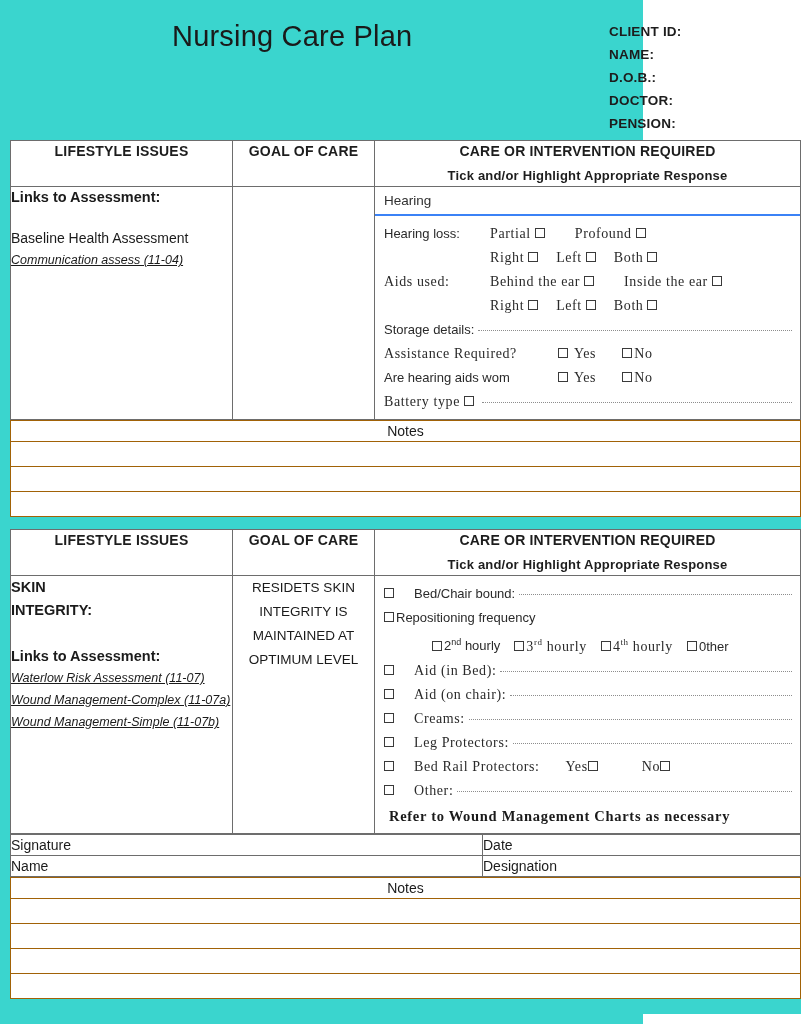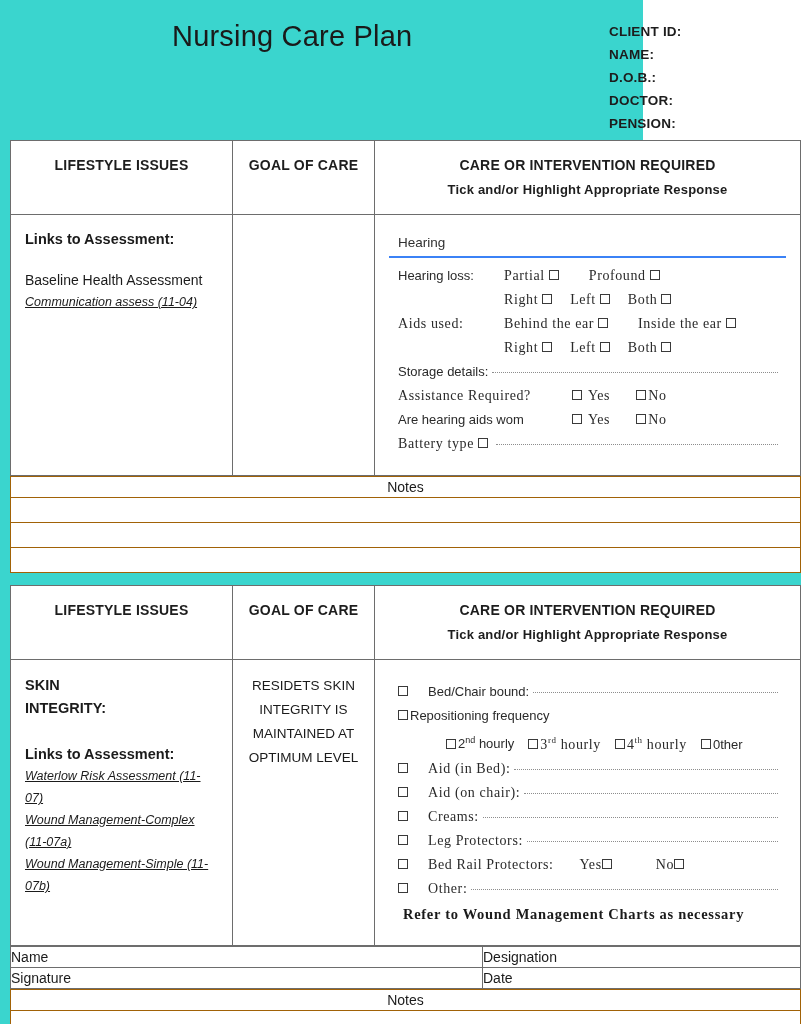--- a/index.html
+++ b/index.html
@@ -69,21 +69,21 @@
 
   table.grid {
     border-collapse: collapse;
     width: 100%;
     table-layout: fixed;
     background: #fff;
   }
   table.grid td {
     border: 1px solid #6d6d6d;
     vertical-align: top;
-    padding: 14px;
+    padding: 0;
     background: #fff;
   }
 
   
   col.c1 { width: 222px; }
   col.c2 { width: 142px; }
   col.c3 { width: 426px; }
 
   
   .hdr-cell {
@@ -524,27 +524,27 @@
       </tbody>
     </table>
 
     <table class="sign-table">
       <colgroup>
           <col style="width:472px;">
           <col style="width:318px;">
         </colgroup>
       <tbody>
         <tr>
+          <td class="sign-cell">Signature</td>
+          <td class="sign-cell">Date</td>
+        </tr>
+        <tr>
           <td class="sign-cell">Name</td>
           <td class="sign-cell">Designation</td>
         </tr>
-        <tr>
-          <td class="sign-cell">Signature</td>
-          <td class="sign-cell">Date</td>
-        </tr>
       </tbody>
     </table>
 
     <table class="notes-table">
       <tbody>
         <tr>
           <td class="notes-label">Notes</td>
         </tr>
         <tr>
             <td class="notes-blank"></td>

